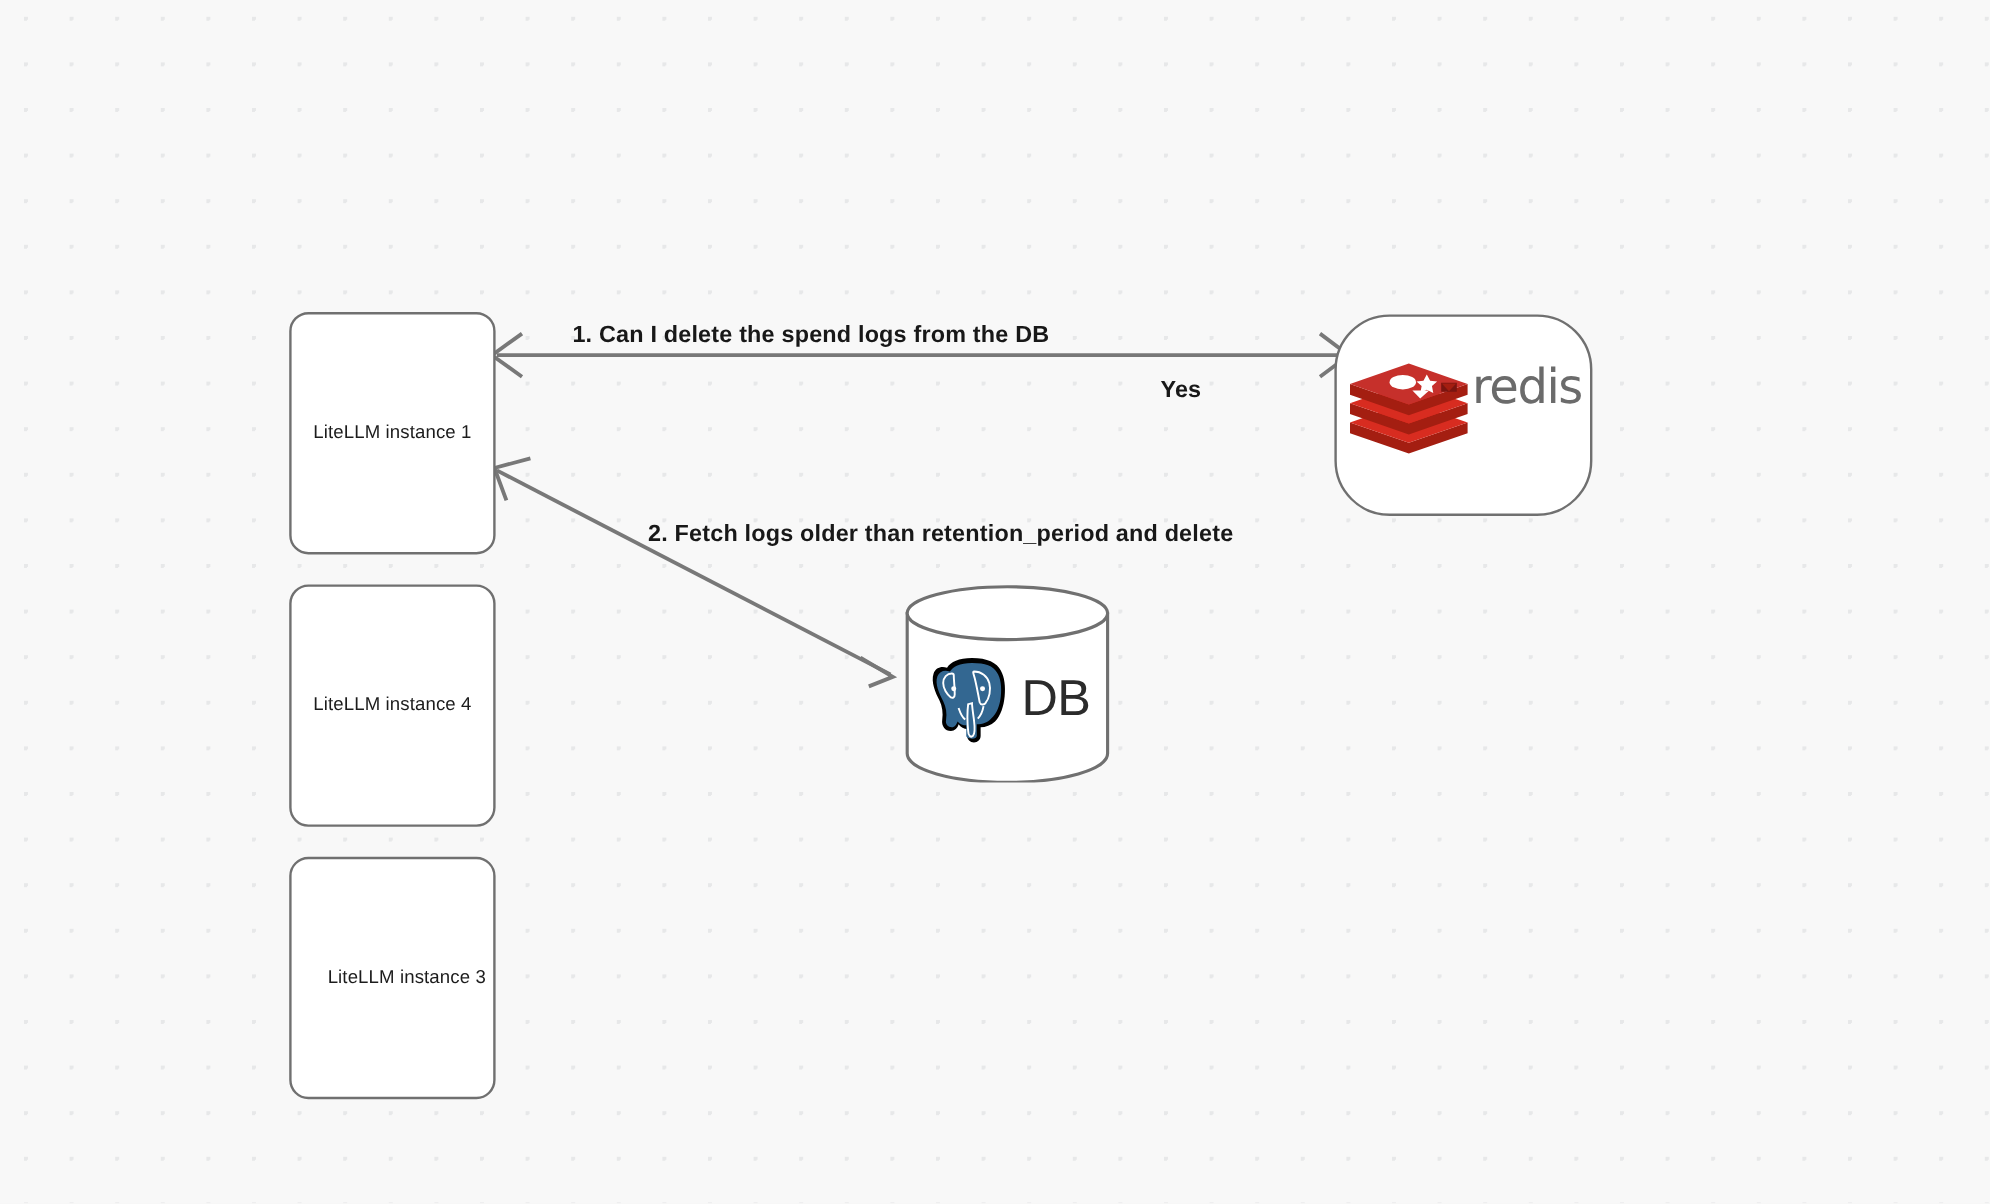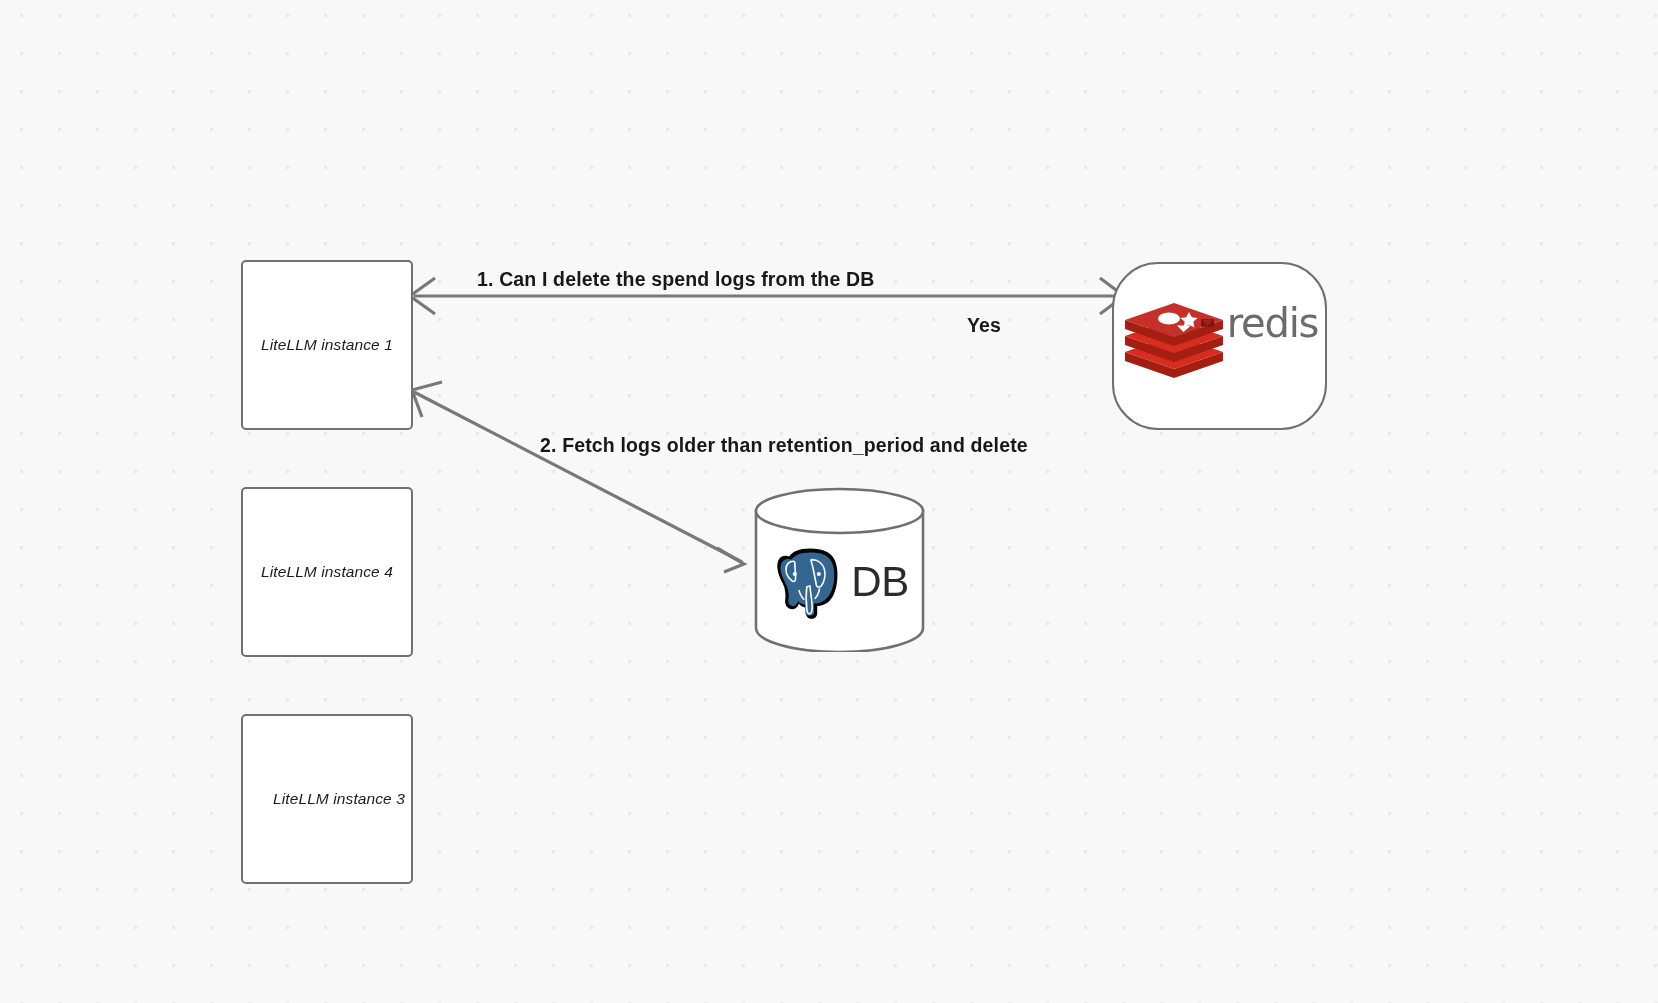--- a/index.html
+++ b/index.html
@@ -43,24 +43,23 @@
   .node {
     position: absolute;
     background: #ffffff;
     border: 2.6px solid #707070;
     box-sizing: border-box;
     display: flex;
     align-items: center;
     justify-content: center;
   }
   .instance-box {
-    border-radius: 5px;
+    border-radius: 16px;
     width: 172px;
-    height: 170px;
-    font-style: italic;
+    height: 202px;
   }
   .instance-label {
     font-size: 15.5px;
     color: #1c1c1c;
     font-family: "Liberation Sans", sans-serif;
     letter-spacing: 0.1px;
     white-space: nowrap;
   }
   #node-instance-1 { left: 241px; top: 260px; }
   #node-instance-2 { left: 241px; top: 487px; }

